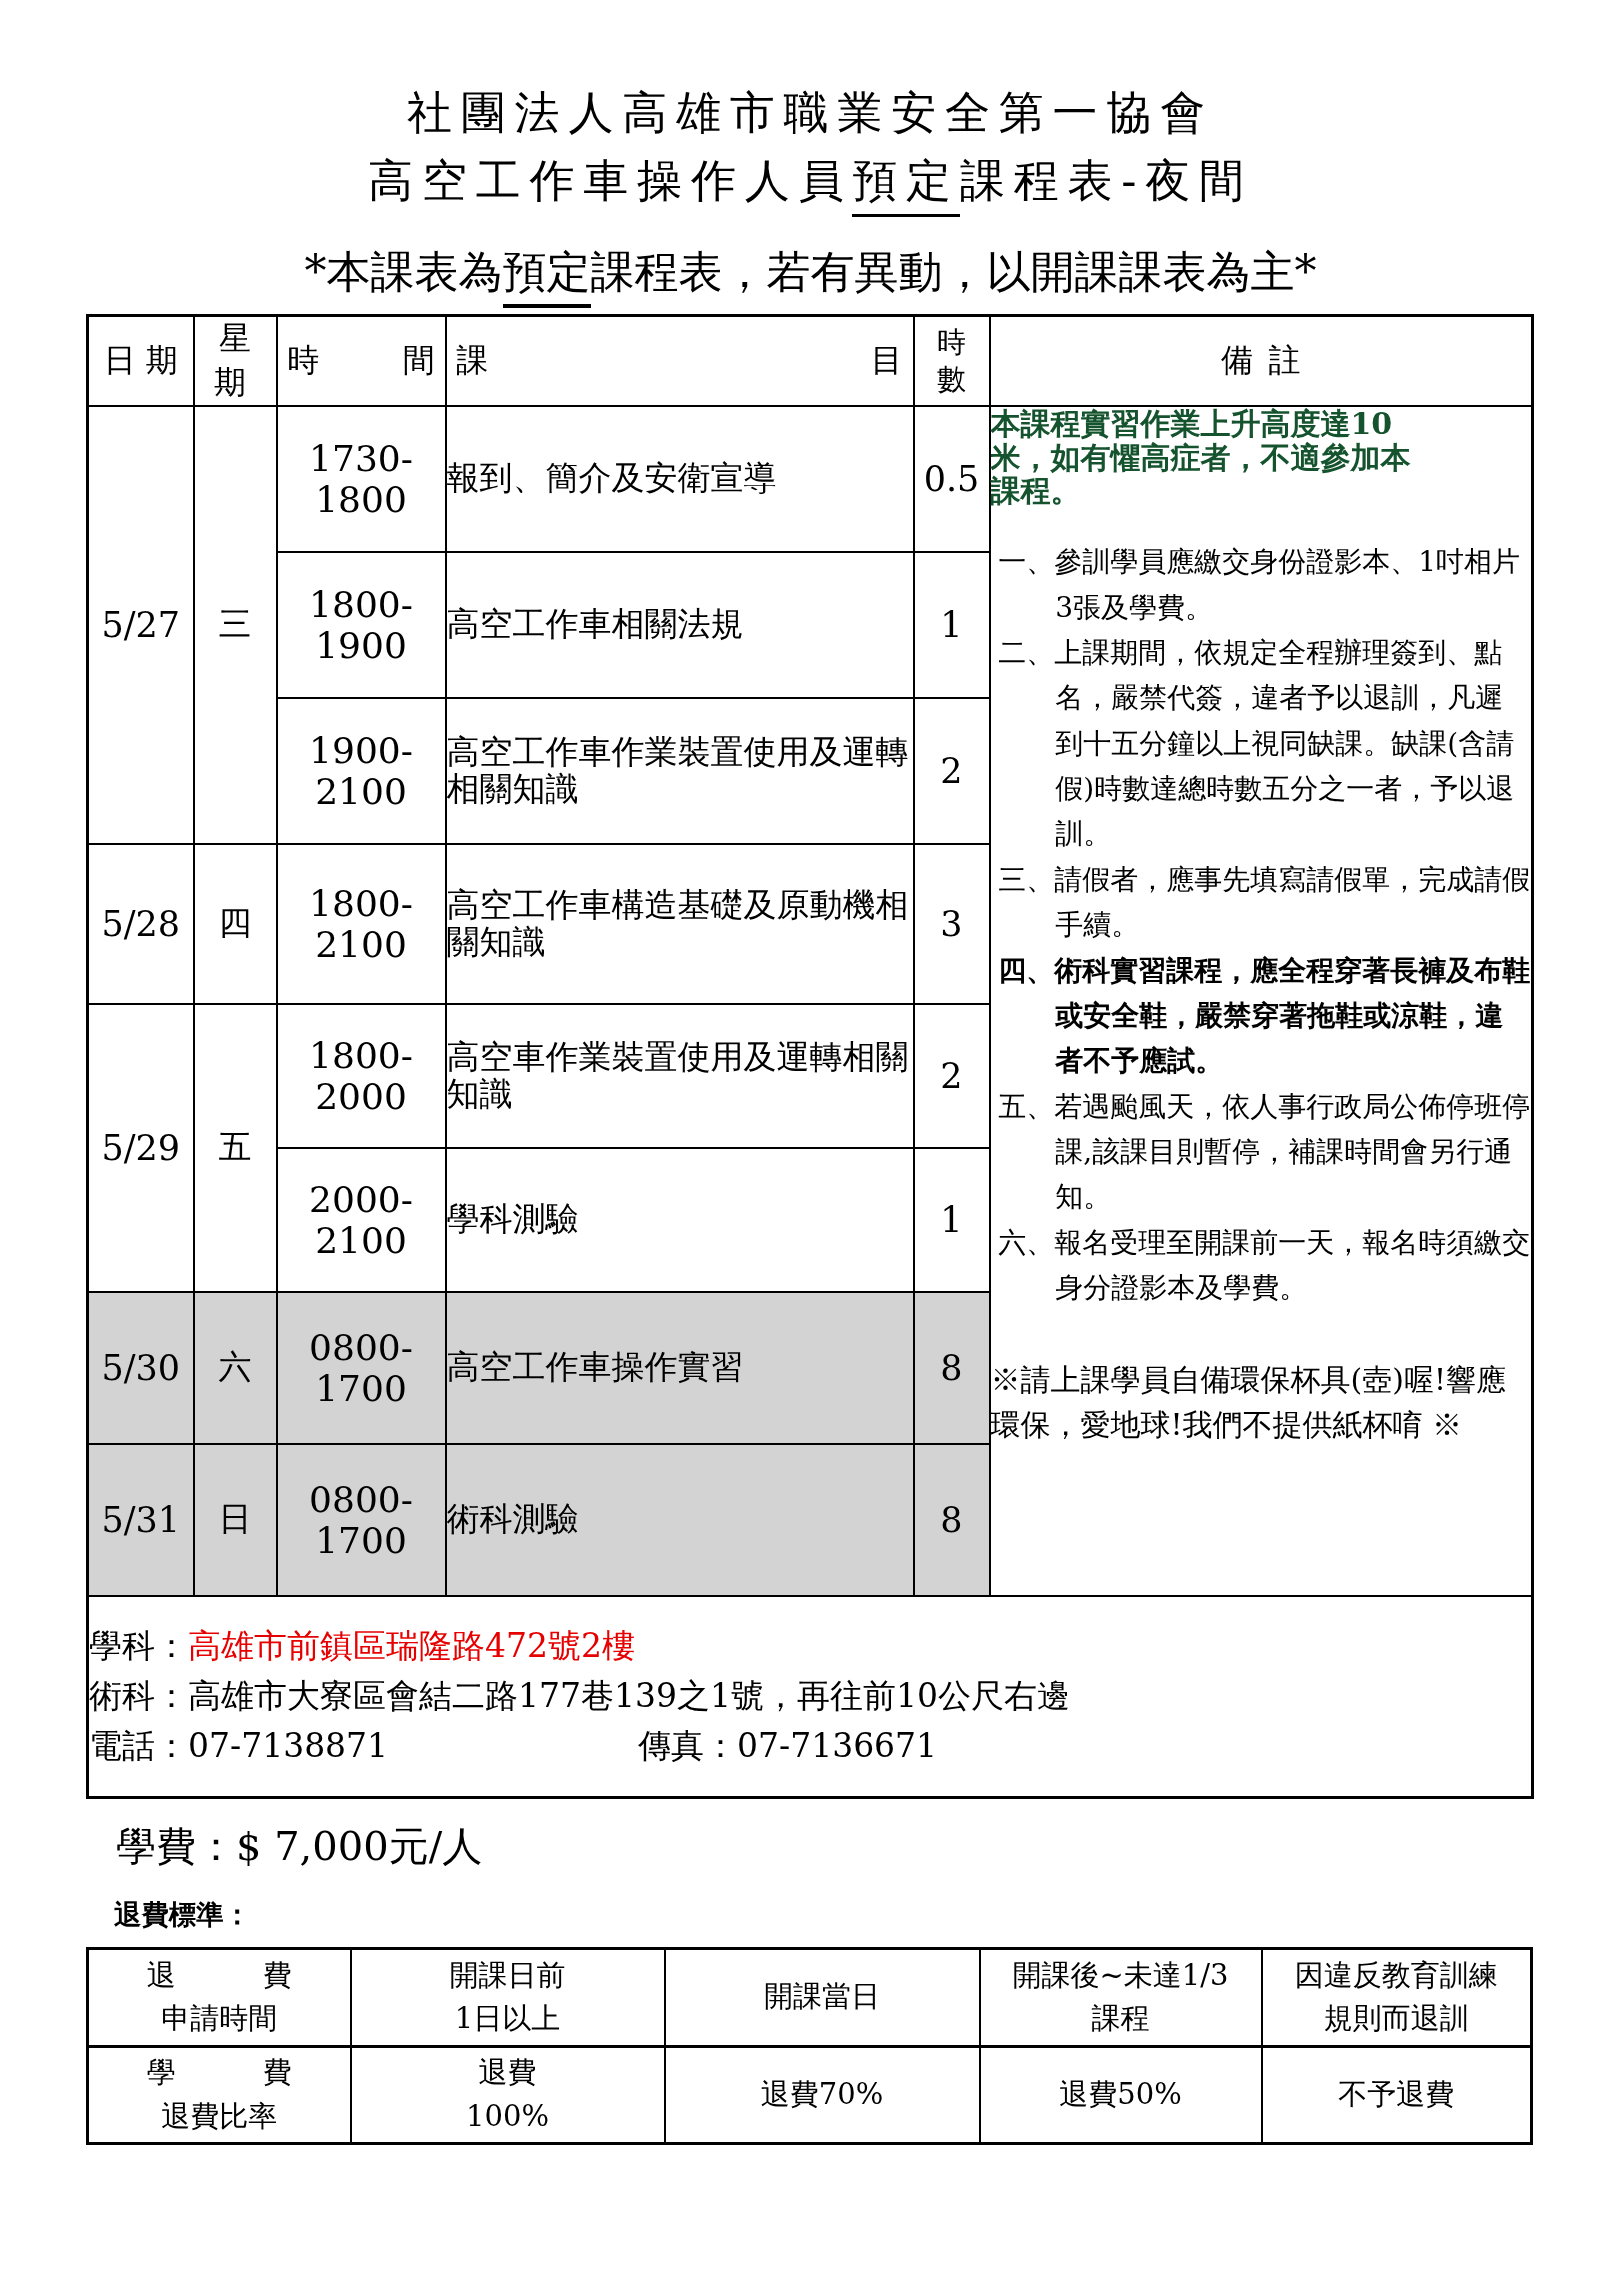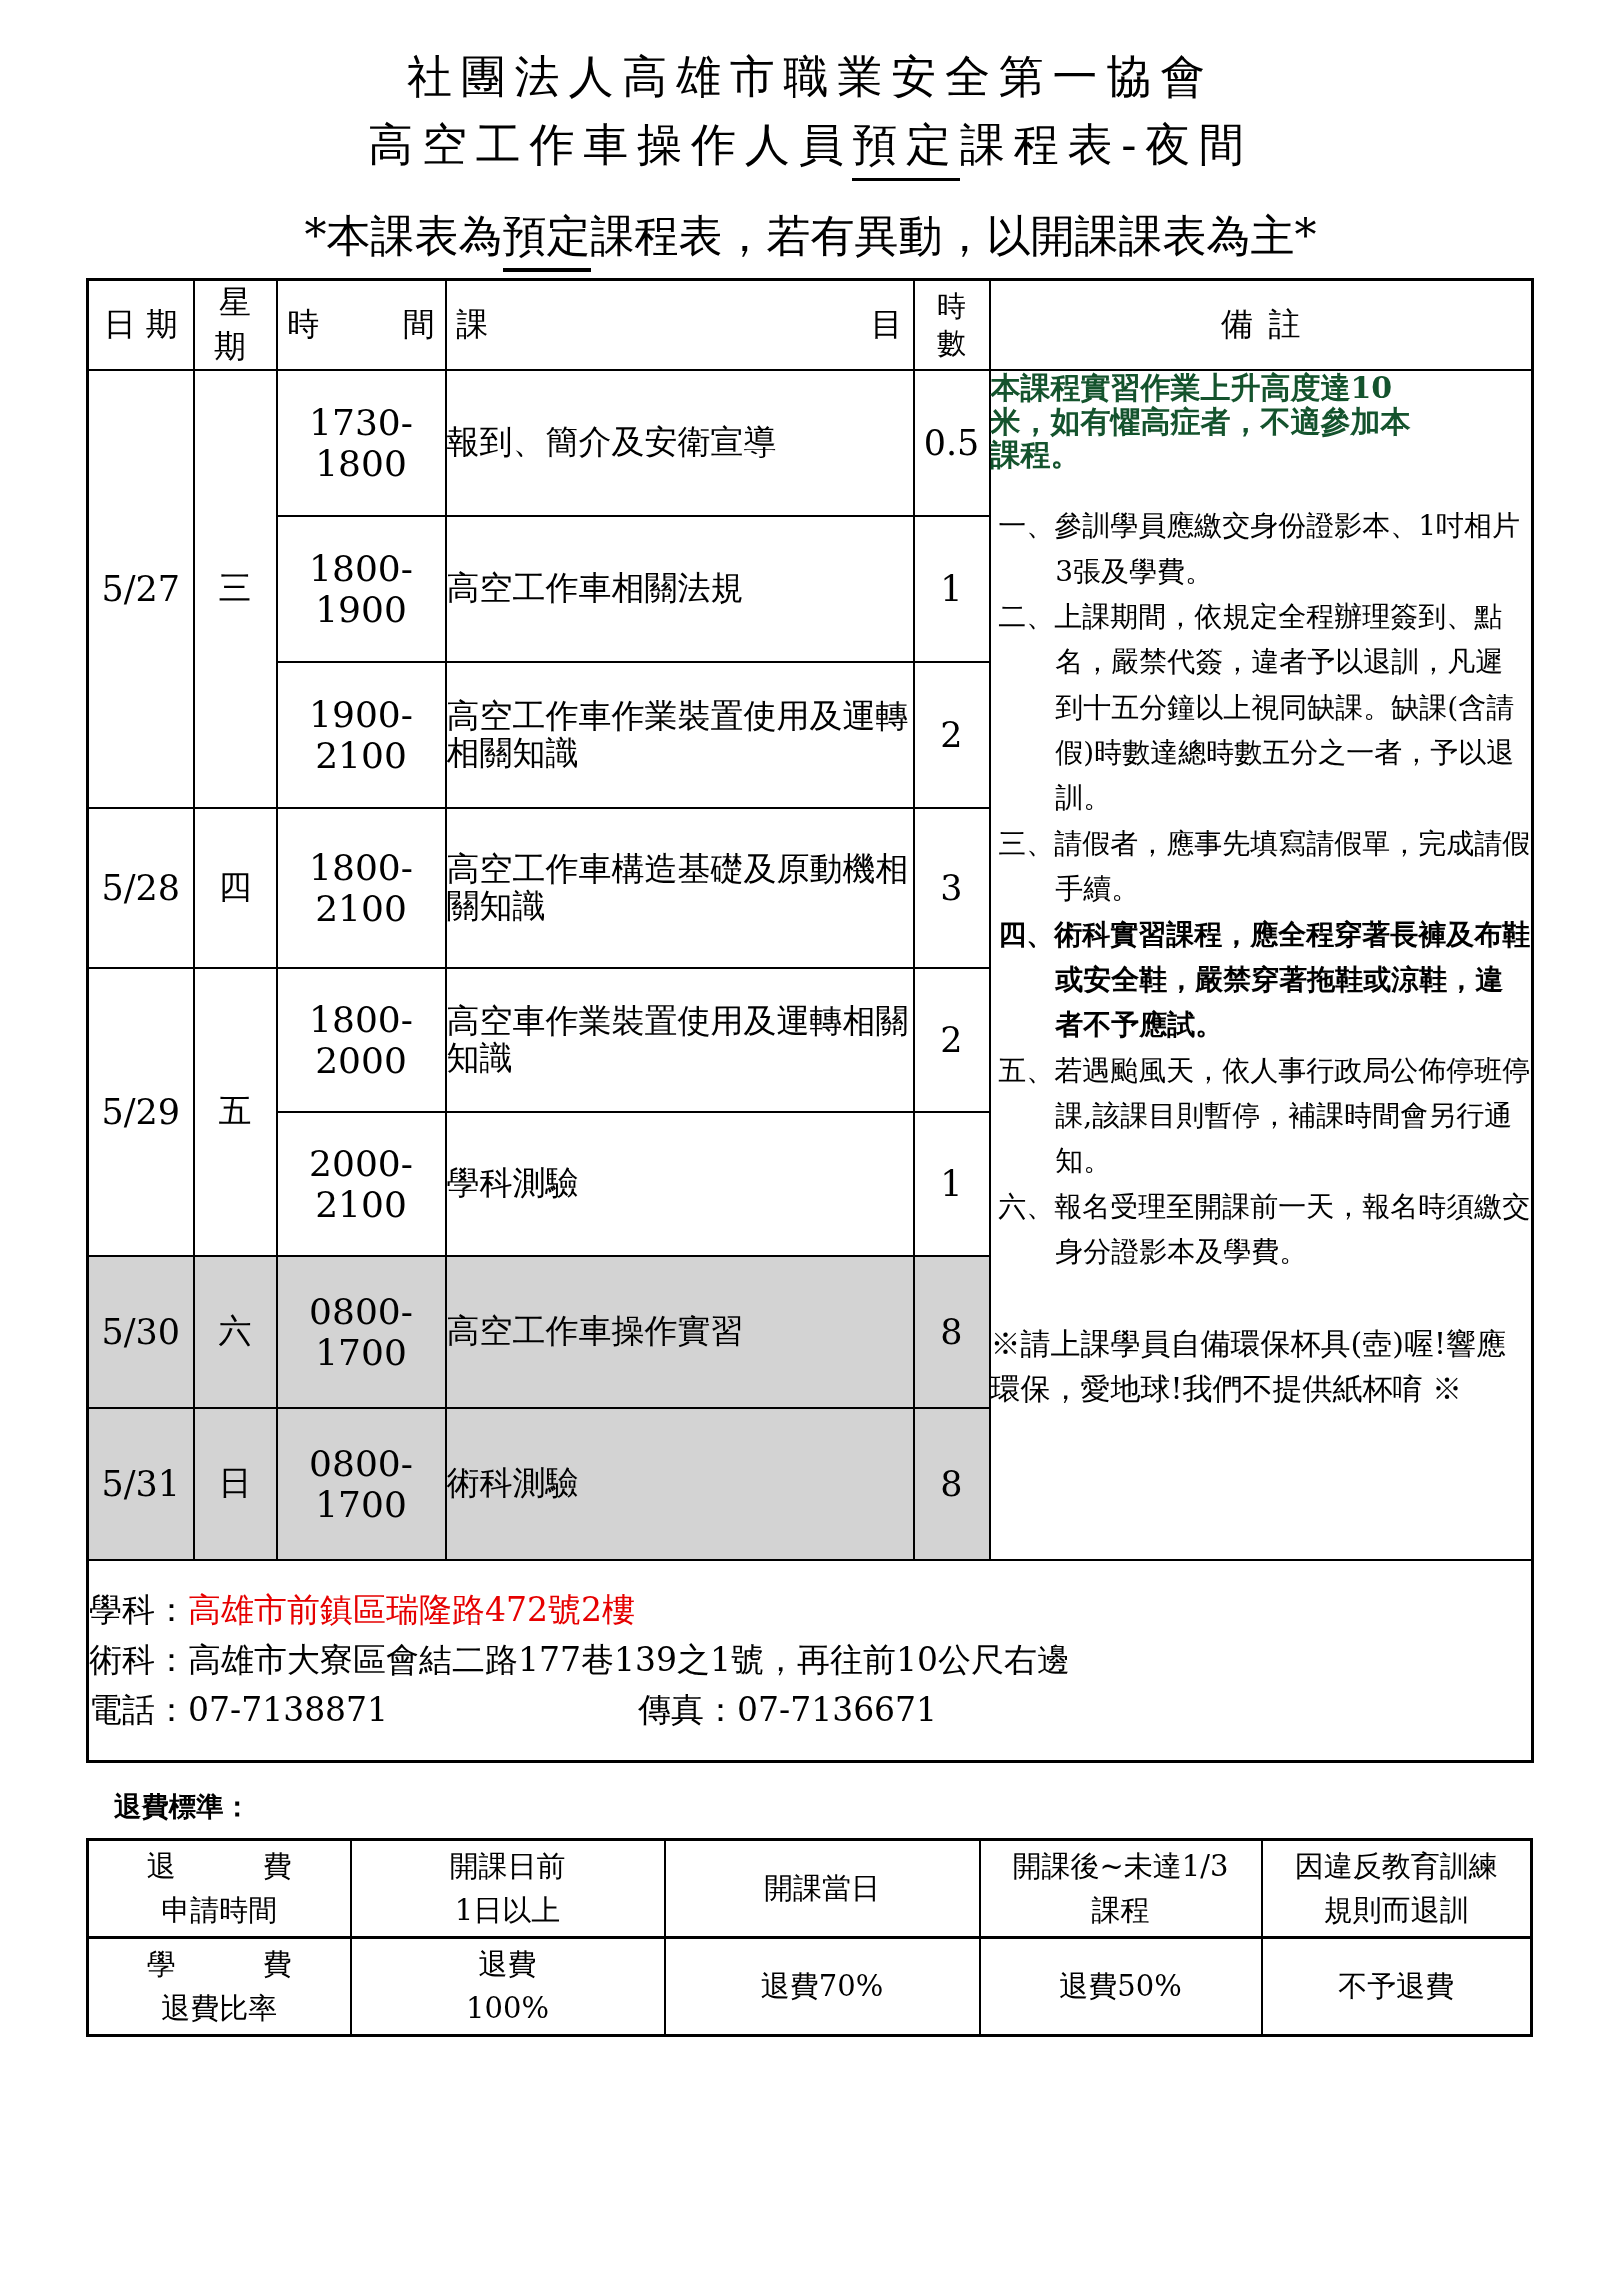--- a/index.html
+++ b/index.html
@@ -1,21 +1,21 @@
 <!DOCTYPE html>
 <html><head>
 <meta charset="utf-8">
 <style>
   html,body { margin:0; padding:0; }
   body {
     width:1621px; height:2293px; background:#ffffff; color:#000;
     font-family:"DejaVu Serif","Liberation Serif",serif;
     -webkit-font-smoothing:antialiased;
   }
-  .title1 { padding-top:52px; text-align:center; font-size:45px; letter-spacing:8.8px; line-height:1.12; }
+  .title1 { padding-top:88px; text-align:center; font-size:45px; letter-spacing:8.8px; line-height:1.12; }
   .title2 { text-align:center; font-size:45px; letter-spacing:8.8px; margin-top:17.6px; line-height:1.12; }
   .u  { border-bottom:3.9px solid #000; padding-bottom:7px; }
   .subtitle { text-align:center; font-size:44px; font-weight:normal; margin-top:41px; line-height:1.15; }
   .subtitle .u { border-bottom:4.9px solid #000; }
 
   table.sched { border-collapse:collapse; table-layout:fixed; margin:15.7px 0 0 86px; width:1445px; border:3.9px solid #000; }
   .sched th, .sched td { border:2.9px solid #000; padding:0; font-weight:normal; }
   tr.h-header { height:90px; }
   tr.r149 { height:146px; } tr.r163 { height:160px; } tr.r147 { height:144px; } tr.r139 { height:152px; }
   tr.r-info { height:202px; }
@@ -161,20 +161,21 @@
     <td class="c-info" colspan="6">
       <div class="info-line"><span>學科：</span><span class="red">高雄市前鎮區瑞隆路472號2樓</span></div>
       <div class="info-line">術科：高雄市大寮區會結二路177巷139之1號，再往前10公尺右邊</div>
       <div class="info-line"><span class="info-phone">電話：07-7138871</span><span>傳真：07-7136671</span></div>
     </td>
   </tr>
 </tbody>
   </table>
 
 <div class="fees">
+  <div>學費：$ 7,000元/人</div>
 </div>
 
 <div class="refund-heading">退費標準：</div>
 
 <table class="refund">
   <colgroup>
     <col style="width:263px">
       <col style="width:314px">
       <col style="width:315px">
       <col style="width:282px">

